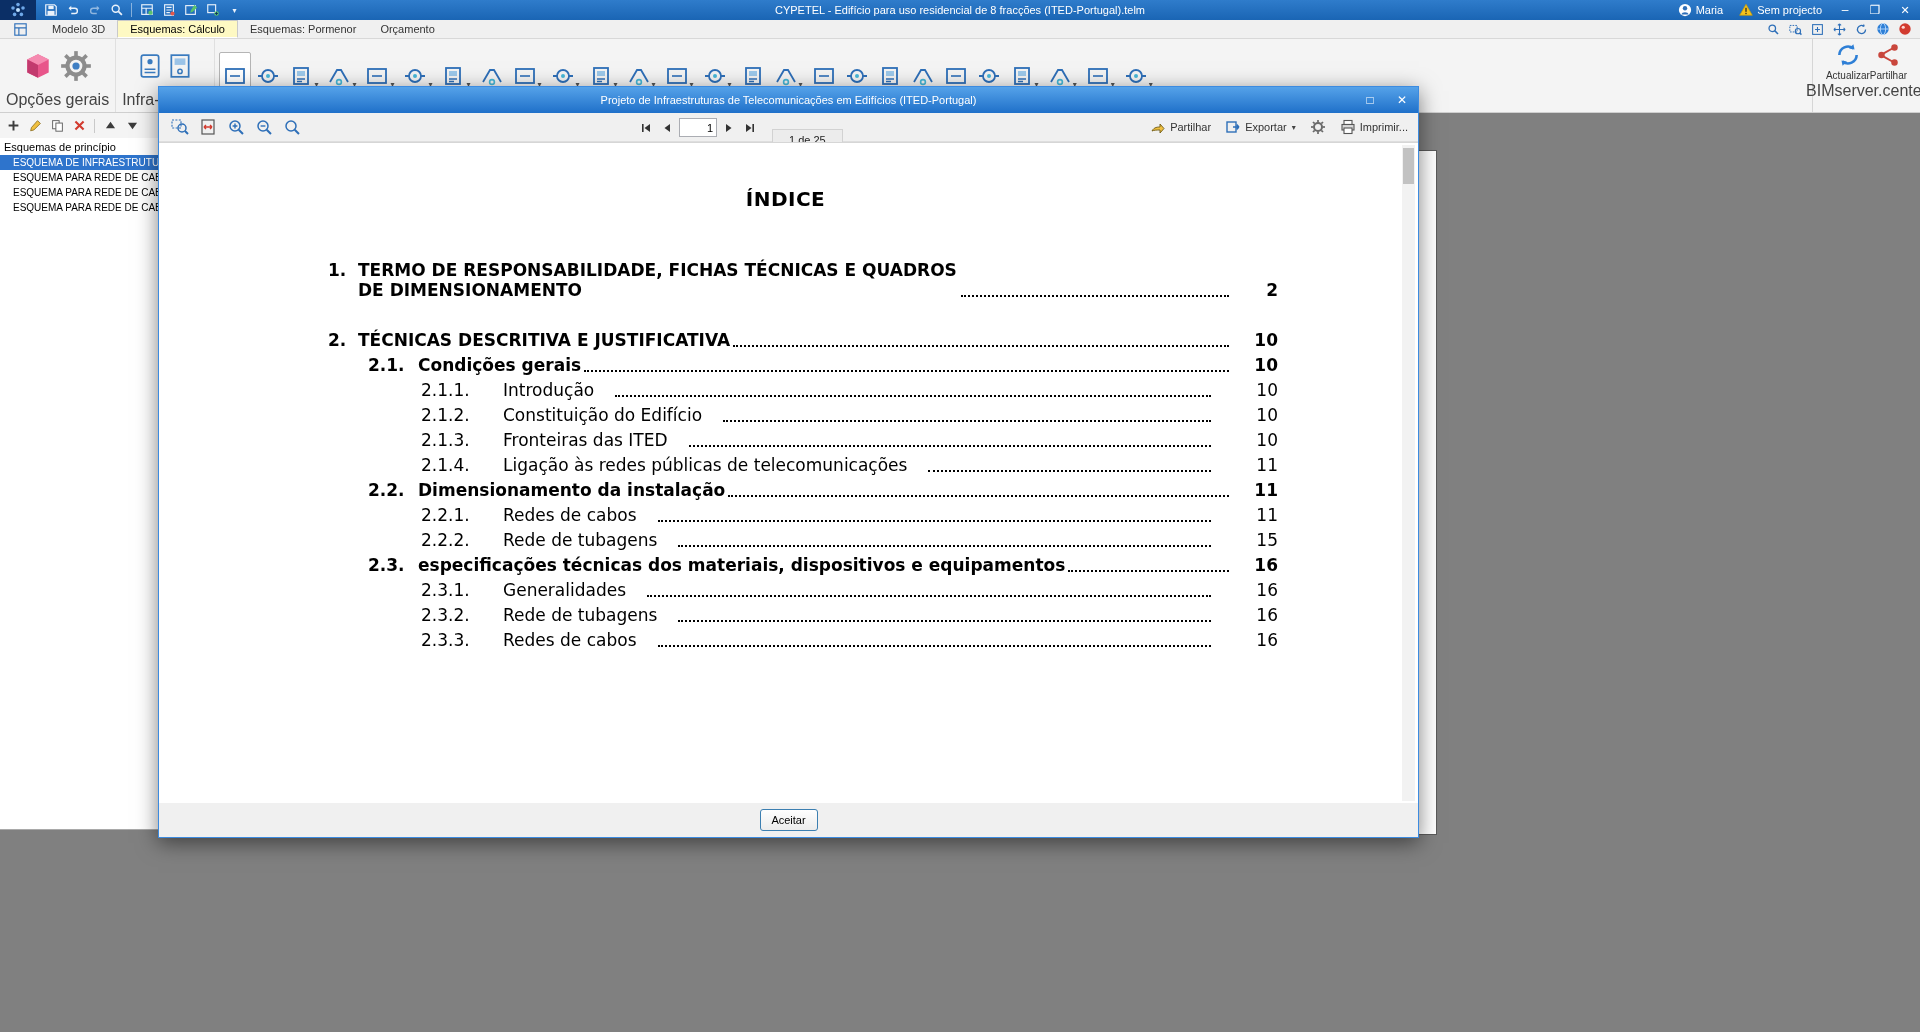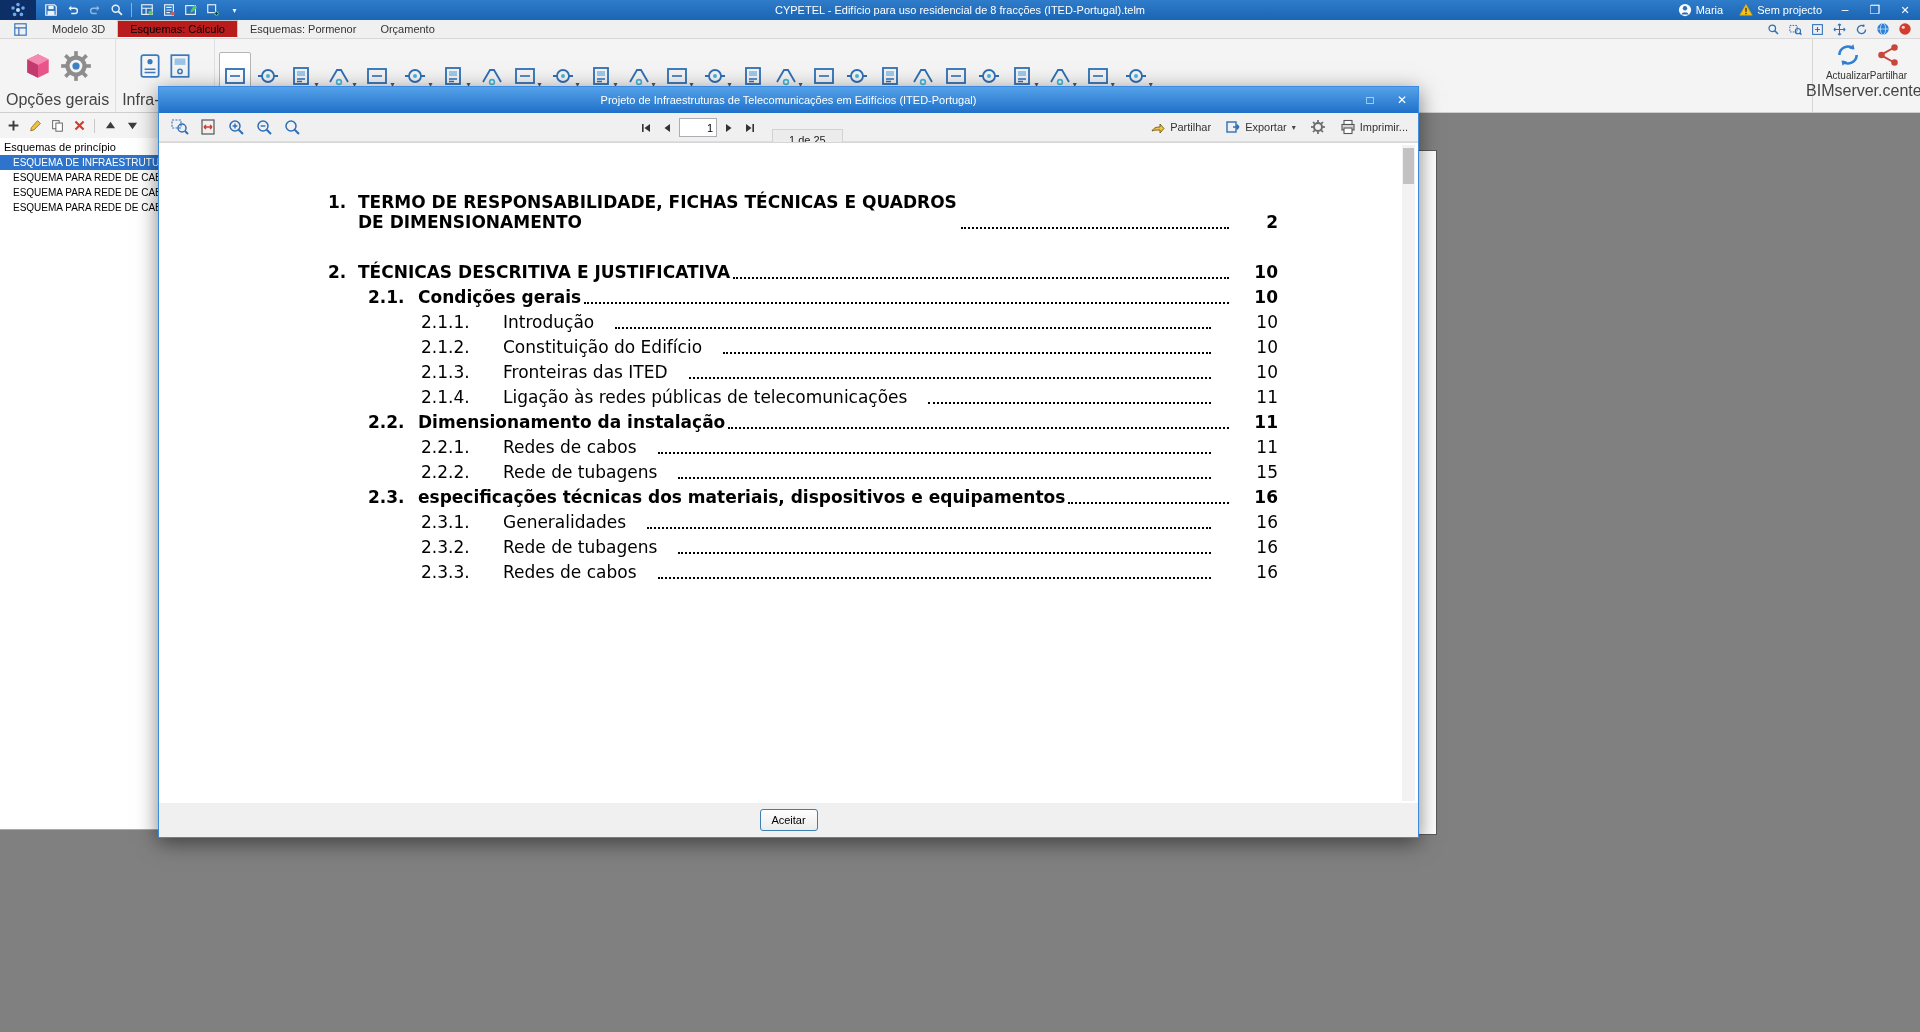--- a/index.html
+++ b/index.html
@@ -18,21 +18,21 @@
   .chip { display:flex; align-items:center; gap:4px; padding:0 8px; height:20px; }
   .win-btn { width:30px; height:20px; display:flex; align-items:center; justify-content:center; font-size:12px; color:#fff; }
   .win-btn.close { font-size:11px; }
 
   
   .tabrow { position:absolute; top:20px; left:0; width:1920px; height:19px; background:#f0f0f0;
     border-bottom:1px solid #d8d8d8; display:flex; align-items:stretch; z-index:39; }
   .tab-toggle { width:40px; display:flex; align-items:center; justify-content:center; }
   .tabs { display:flex; align-items:stretch; }
   .tab { padding:0 12px; display:flex; align-items:center; font-size:11px; color:#333; cursor:default; }
-  .tab.active { background:#b91c1c; border:1px solid #c9c9c9; border-bottom:1px solid #fff; color:#000; }
+  .tab.active { background:#fef9c3; border:1px solid #c9c9c9; border-bottom:1px solid #fff; color:#000; }
   .viewtools { margin-left:auto; display:flex; align-items:center; gap:4px; padding-right:6px; }
   .vt { width:18px; height:16px; display:flex; align-items:center; justify-content:center; }
 
   
   .ribbon { position:absolute; top:39px; left:0; width:1920px; height:74px; background:#f4f4f4;
     border-bottom:1px solid #cfcfcf; display:flex; z-index:38; }
   .rgroup { display:flex; flex-direction:column; align-items:center; padding:3px 6px 1px; border-right:1px solid #e0e0e0; flex:none; }
   .rgroup .gicons { display:flex; align-items:center; gap:6px; flex:1; }
   .rgroup-label { font-size:16px; color:#444; padding:1px 0 2px; white-space:nowrap; }
   .ricons { display:flex; align-items:center; gap:1px; padding:0 4px; flex:none; }
@@ -811,20 +811,21 @@
               <rect x="4" y="9" width="8" height="5.5" fill="#fff" stroke="#555" stroke-width="1.1"></rect>
             </svg>
         </span>
         <span>Imprimir...</span>
       </span>
     </div>
   </div>
 
   <div class="doc-viewport">
     <div class="doc-page">
+      <div class="doc-title">ÍNDICE</div>
       <div class="toc">
 
           <div class="toc-entry level-1">
             <span class="num">1.</span>
             <span class="txt">TERMO DE RESPONSABILIDADE, FICHAS TÉCNICAS E QUADROS DE DIMENSIONAMENTO</span>
             <span class="leader"></span>
             <span class="pg">2</span>
           </div>
 
           <div class="toc-entry level-1">

